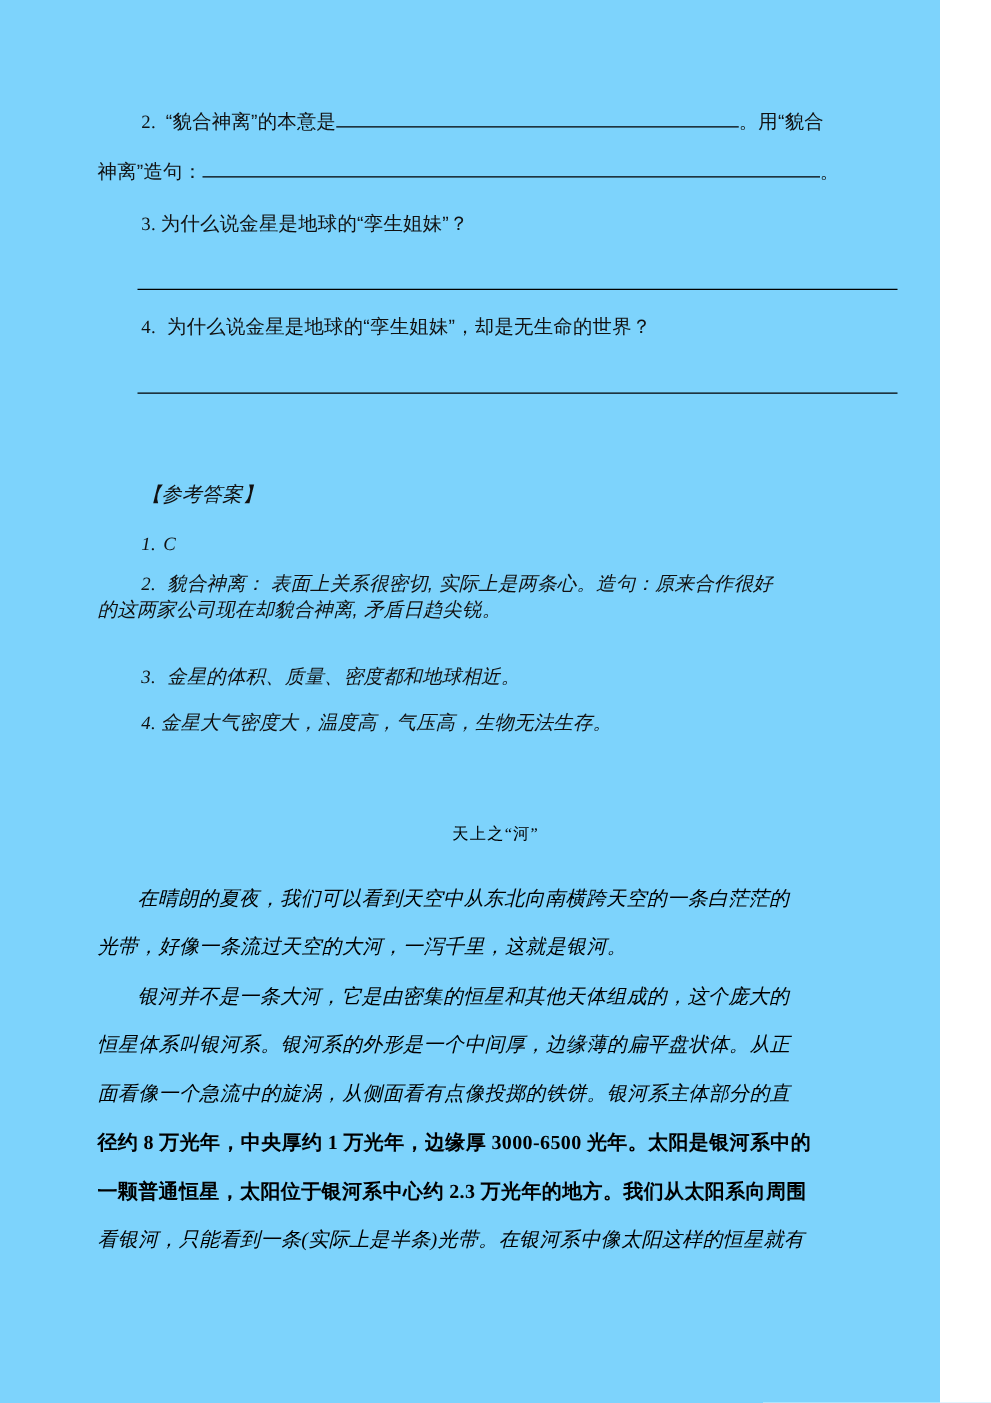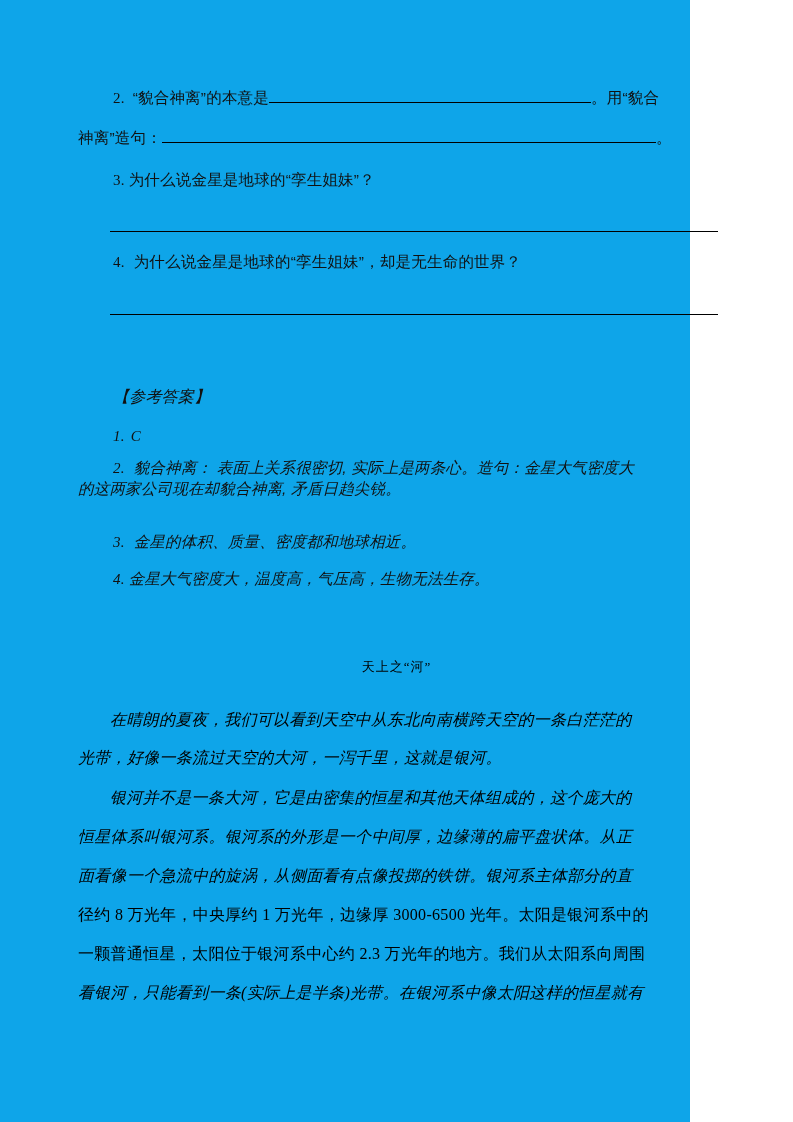--- a/index.html
+++ b/index.html
@@ -12,23 +12,23 @@
     height: 1122px;
     position: relative;
     font-family: "Liberation Serif", "DejaVu Serif", serif;
     color: #000000;
     overflow: hidden;
   }
 
   .page {
     position: absolute;
     left: 0; top: 0;
-    width: 690px;
+    width: 752px;
     height: 1122px;
-    background: #0ea5e9;
+    background: #7dd3fc;
   }
 
   
   .blk {
     position: absolute;
     font-size: 15.5px;
     line-height: 40px;
     letter-spacing: 0.2px;
     white-space: nowrap;
     color: #111;
@@ -78,21 +78,21 @@
 
   .para {
     position: absolute;
     font-family: "Liberation Serif", "DejaVu Serif", serif;
     font-size: 16px;
     line-height: 40px;
     white-space: nowrap;
     font-style: italic;
     letter-spacing: 0.3px;
   }
-  .para.noital { font-style: normal; }
+  .para.noital { font-style: normal; font-weight: bold; }
 </style>
 </head>
 <body>
 
 <div class="page">
 
   <div class="blk qtext" style="left:113px; top:78px;">
     <span class="num">2.</span><span style="display:inline-block;width:8px"></span><span>“貌合神离”的本意是</span><span class="fill" style="width:322px"></span><span>。用“貌合</span>
   </div>
 
@@ -114,21 +114,21 @@
 
   <div class="blk akey" style="left:113px; top:377px; font-size:16px;">
     <span>【参考答案】</span>
   </div>
 
   <div class="blk akey" style="left:113px; top:416px;">
     <span class="num">1.</span><span style="display:inline-block;width:6px"></span><span class="num">C</span>
   </div>
 
   <div class="blk akey" style="left:113px; top:448px;">
-    <span class="num">2.</span><span style="display:inline-block;width:9px"></span><span>貌合神离：  表面上关系很密切, 实际上是两条心。造句：金星大气密度大</span>
+    <span class="num">2.</span><span style="display:inline-block;width:9px"></span><span>貌合神离：  表面上关系很密切, 实际上是两条心。造句：原来合作很好</span>
   </div>
 
   <div class="blk akey" style="left:78px; top:469px;">
     <span>的这两家公司现在却貌合神离, 矛盾日趋尖锐。</span>
   </div>
 
   <div class="blk akey" style="left:113px; top:522px;">
     <span class="num">3.</span><span style="display:inline-block;width:9px"></span><span>金星的体积、质量、密度都和地球相近。</span>
   </div>
 

